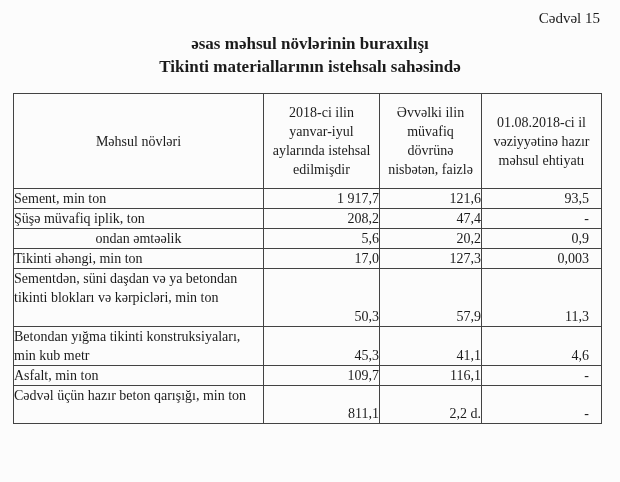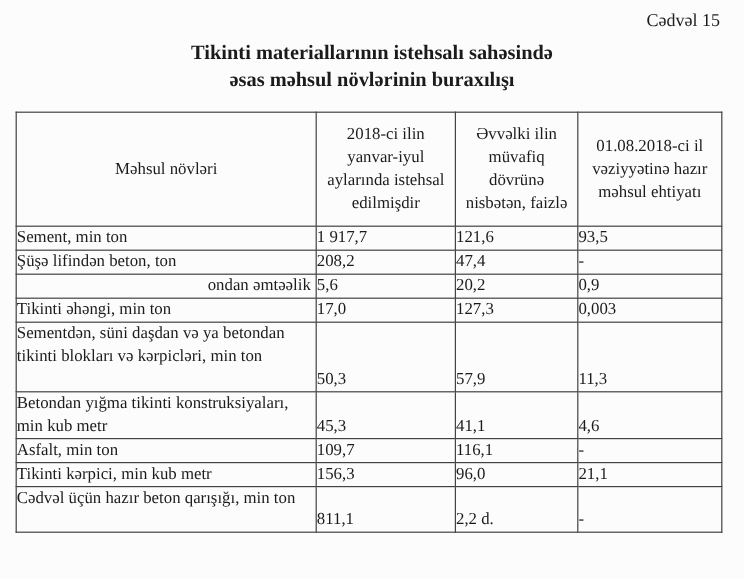--- a/index.html
+++ b/index.html
@@ -46,40 +46,40 @@
     text-align: center;
     vertical-align: middle;
     padding: 1px 3px;
   }
   td.label {
     text-align: left;
     vertical-align: top;
     padding: 0 30px 0 8px;
   }
   td.label.indent {
-    text-align: right;
+    text-align: center;
     padding: 0 4px;
     margin-top: 25px;
   }
   td.num {
-    text-align: left;
+    text-align: right;
     vertical-align: bottom;
     padding: 0 16px 1px 2px;
     white-space: nowrap;
   }
   td.num.last { padding-right: 12px; }
 </style>
 </head>
 <body>
 
 <div class="caption">Cədvəl 15</div>
 
 <div class="doc-title">
+  <div>əsas məhsul növlərinin buraxılışı</div>
   <div>Tikinti materiallarının istehsalı sahəsində</div>
-  <div>əsas məhsul növlərinin buraxılışı</div>
 </div>
 
 <table class="stat">
   <colgroup>
     <col style="width:250px">
     <col style="width:116px">
     <col style="width:102px">
     <col style="width:120px">
   </colgroup>
   <thead>
@@ -91,21 +91,21 @@
     </tr>
   </thead>
   <tbody>
       <tr style="height: 20px;">
         <td class="label">Sement, min ton</td>
         <td class="num">1 917,7</td>
         <td class="num">121,6</td>
         <td class="num last">93,5</td>
       </tr>
       <tr style="height: 20px;">
-        <td class="label">Şüşə lifindən beton, ton</td>
+        <td class="label">Şüşə müvafiq iplik, ton</td>
         <td class="num">208,2</td>
         <td class="num">47,4</td>
         <td class="num last">-</td>
       </tr>
       <tr style="height: 20px;">
         <td class="label indent">ondan əmtəəlik</td>
         <td class="num">5,6</td>
         <td class="num">20,2</td>
         <td class="num last">0,9</td>
       </tr>
@@ -126,26 +126,20 @@
         <td class="num">45,3</td>
         <td class="num">41,1</td>
         <td class="num last">4,6</td>
       </tr>
       <tr style="height: 20px;">
         <td class="label">Asfalt, min ton</td>
         <td class="num">109,7</td>
         <td class="num">116,1</td>
         <td class="num last">-</td>
       </tr>
-      <tr style="height: 20px;">
-        <td class="label">Tikinti kərpici, min kub metr</td>
-        <td class="num">156,3</td>
-        <td class="num">96,0</td>
-        <td class="num last">21,1</td>
-      </tr>
       <tr style="height: 38px;">
         <td class="label">Cədvəl üçün hazır beton qarışığı, min ton</td>
         <td class="num">811,1</td>
         <td class="num">2,2 d.</td>
         <td class="num last">-</td>
       </tr>
     </tbody>
 </table>
 
 </body></html>

